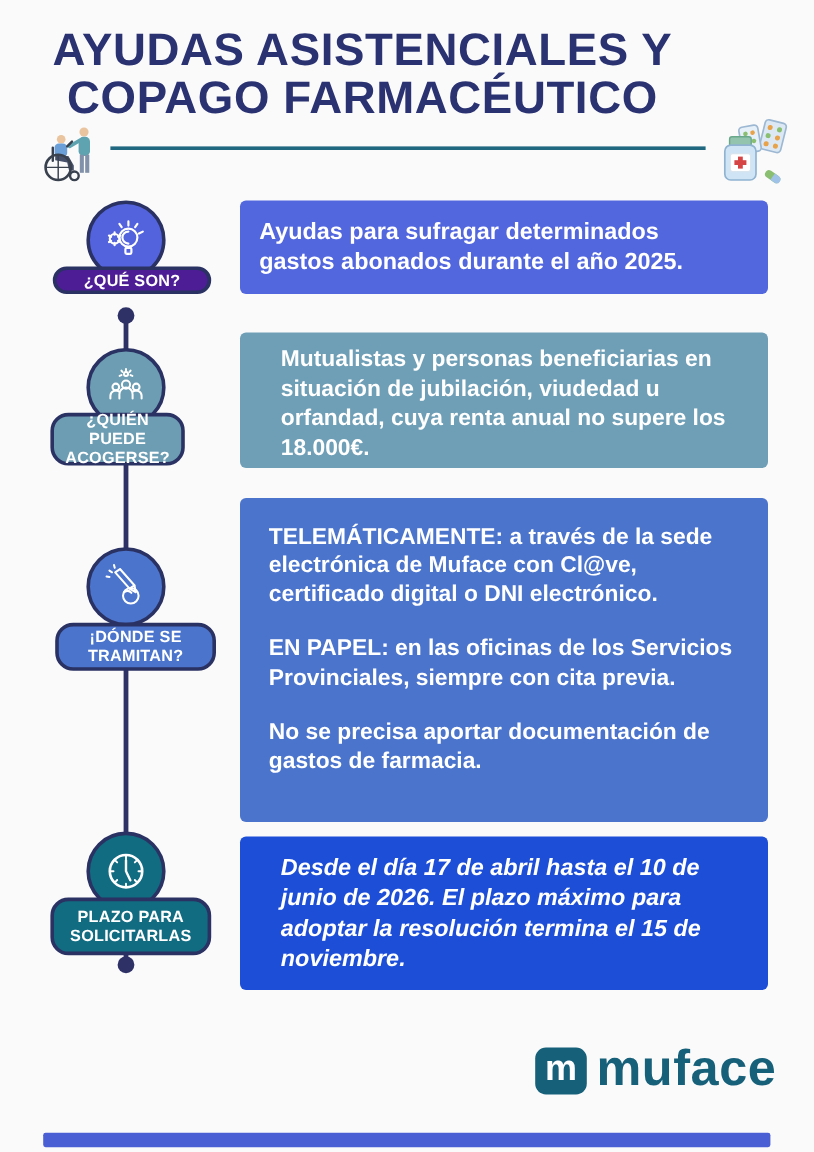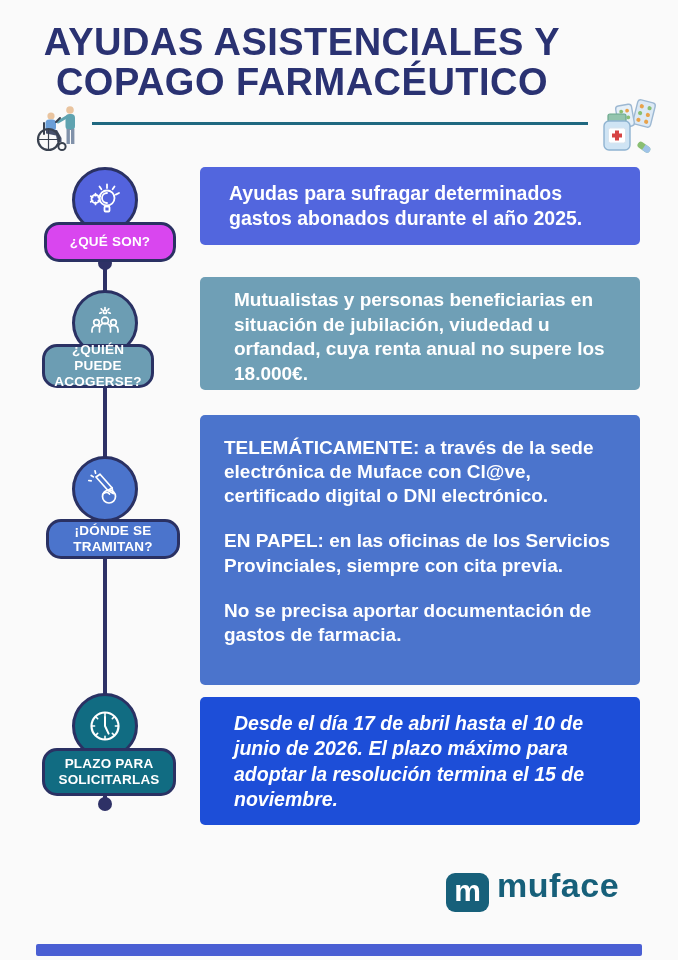--- a/index.html
+++ b/index.html
@@ -28,47 +28,47 @@
   }
   .c1 { top:167px; background:#5363DD; }
   .c2 { top:290px; background:#6C9DB3; }
   .c3 { top:456px; background:#4B74CC; }
   .c4 { top:693px; background:#116C82; }
   .pill {
     position:absolute; border:3px solid #2A3163; border-radius:15px; color:#fff;
     font-weight:bold; font-size:13.5px; letter-spacing:.2px; line-height:1.18;
     display:flex; align-items:center; justify-content:center; text-align:center; padding:2px 6px;
   }
-  .p1 { left:44px; top:222px; width:132px; height:40px; background:#d946ef; }
+  .p1 { left:44px; top:222px; width:132px; height:23px; background:#4c1d95; }
   .p2 { left:42px; top:344px; width:112px; height:44px; background:#6C9DB3; }
   .p3 { left:46px; top:519px; width:134px; height:40px; background:#4B74CC; }
   .p4 { left:42px; top:748px; width:134px; height:48px; background:#116C82; }
   
   .box {
     position:absolute; left:200px; width:440px; border-radius:5px; color:#fff;
     font-weight:bold;
   }
   .box p strong { font-weight:bold; }
   .b1 { top:167px; height:78px;  background:#5266DE; display:flex; align-items:center;
-        padding:0 26px 0 29px; font-size:19.5px; line-height:1.3; }
+        padding:0 26px 0 16px; font-size:19.5px; line-height:1.3; }
   .b2 { top:277px; height:113px; background:#6F9FB6; padding:11px 24px 16px 34px;
         font-size:19px; line-height:1.3; }
   .b3 { top:415px; height:270px; background:#4B74CC; padding:21px 24px 0 24px;
         font-size:19px; line-height:1.27; }
   .b3 p { margin-bottom:21px; }
   .b4 { top:697px; height:128px; background:#1d4ed8; padding:14px 22px 0 34px;
         font-size:19.5px; line-height:1.3;font-style:italic; }
   
   .logo-mark {
     position:absolute; left:446px; top:873px; width:43px; height:39px; border-radius:9px;
     background:#17607A; color:#fff; font-weight:bold; font-size:30px;
     display:flex; align-items:center; justify-content:center; padding-bottom:3px;
   }
   .logo-text {
-    position:absolute; left:497px; top:866px; font-size:34px; font-weight:bold;
+    position:absolute; left:497px; top:866px; font-size:42px; font-weight:bold;
     color:#17607A; letter-spacing:.5px;
   }
   .footer-bar { position:absolute; left:36px; top:944px; width:606px; height:12px;
     background:#4A5FD3; border-radius:2px; }
   svg { display:block; }
 </style>
 </head>
 <body>
 
 <div class="title"><span>AYUDAS ASISTENCIALES Y</span><br><span>COPAGO FARMACÉUTICO</span></div>

